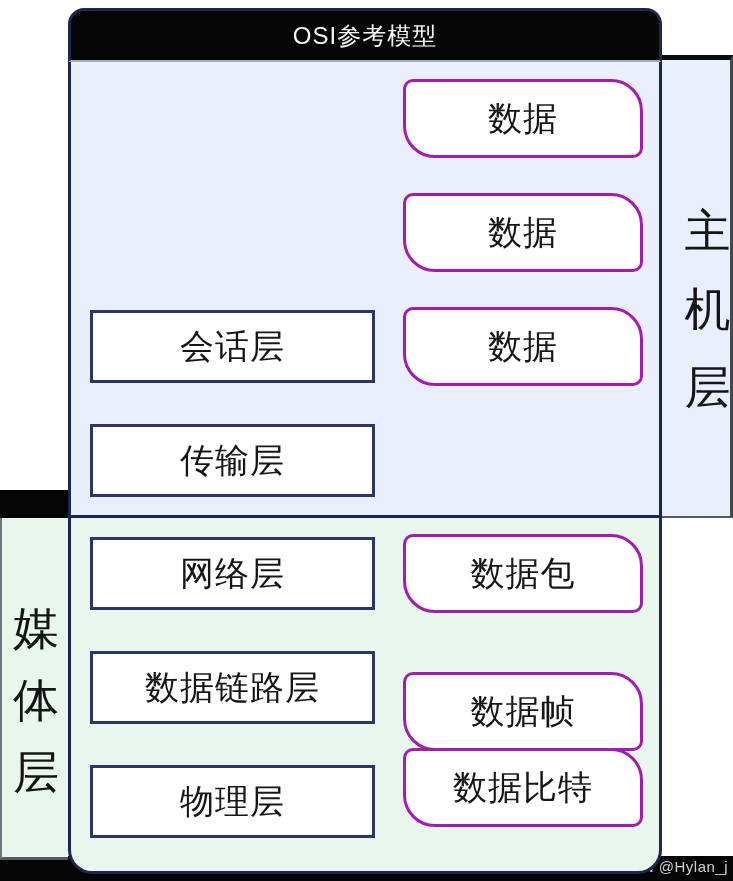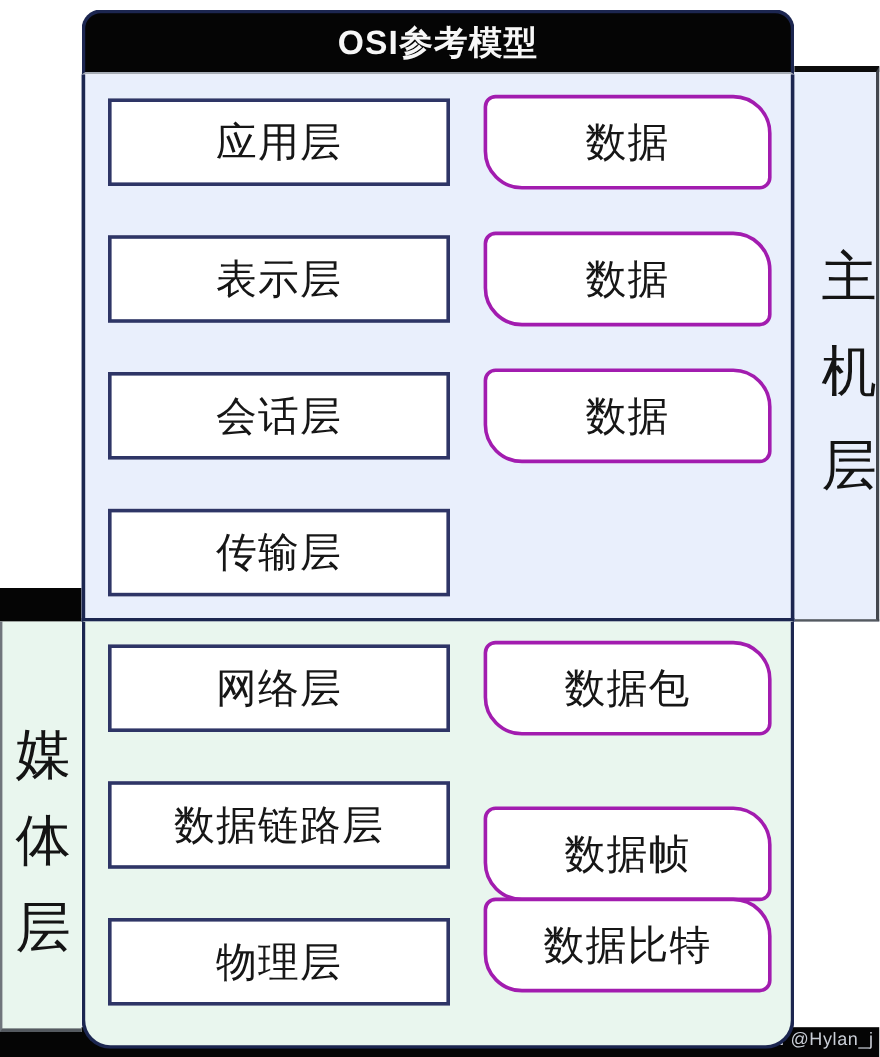--- a/index.html
+++ b/index.html
@@ -9,21 +9,21 @@
 
   
   .bottom-band{position:absolute;left:0;top:856px;width:733px;height:25px;background:#050505;z-index:1;}
   .watermark{position:absolute;right:5px;top:856px;height:22px;line-height:22px;
              font-size:15px;color:#c9ced6;z-index:2;letter-spacing:0.5px;}
 
   
   .titlebar{position:absolute;left:68px;top:8px;width:594px;height:54px;background:#050505;
             border:3px solid #1c2650;border-bottom:2px solid #a6acb5;border-radius:16px 16px 0 0;
             display:flex;align-items:center;justify-content:center;z-index:3;}
-  .titlebar .title{color:#f7f7f7;font-size:28px;font-weight:bold;letter-spacing:1px;}
+  .titlebar .title{color:#f7f7f7;font-size:24px;font-weight:normal;letter-spacing:1px;}
 
   
   .panel-host{position:absolute;left:68px;top:62px;width:594px;height:456px;background:#e9effc;
               border-left:3px solid #1c2650;border-right:3px solid #1c2650;border-bottom:3px solid #1c2650;z-index:3;}
   
   .strip-host{position:absolute;left:662px;top:55px;width:71px;height:463px;background:#e9effc;
               border-top:5px solid #0c0c0c;border-right:3px solid #43474e;border-bottom:2px solid #555a60;z-index:2;}
   
   .panel-media{position:absolute;left:68px;top:518px;width:594px;height:356px;background:#e9f6ee;
                border-left:3px solid #1c2650;border-right:3px solid #1c2650;border-bottom:3px solid #1c2650;
@@ -62,30 +62,24 @@
   <div class="strip-host"></div>
   <div class="panel-host"></div>
 
   <div class="black-block"></div>
   <div class="strip-media"></div>
   <div class="panel-media"></div>
 
   <div class="v-label host">主机层</div>
   <div class="v-label media">媒体层</div>
 
-  <div class="layer-box" style="top:82px">
-    <span class="cell-text">应用层</span>
-  </div>
   <div class="data-bubble" style="top:79px">
     <span class="cell-text">数据</span>
   </div>
 
-  <div class="layer-box" style="top:196px">
-    <span class="cell-text">表示层</span>
-  </div>
   <div class="data-bubble" style="top:193px">
     <span class="cell-text">数据</span>
   </div>
 
   <div class="layer-box" style="top:310px">
     <span class="cell-text">会话层</span>
   </div>
   <div class="data-bubble" style="top:307px">
     <span class="cell-text">数据</span>
   </div>

